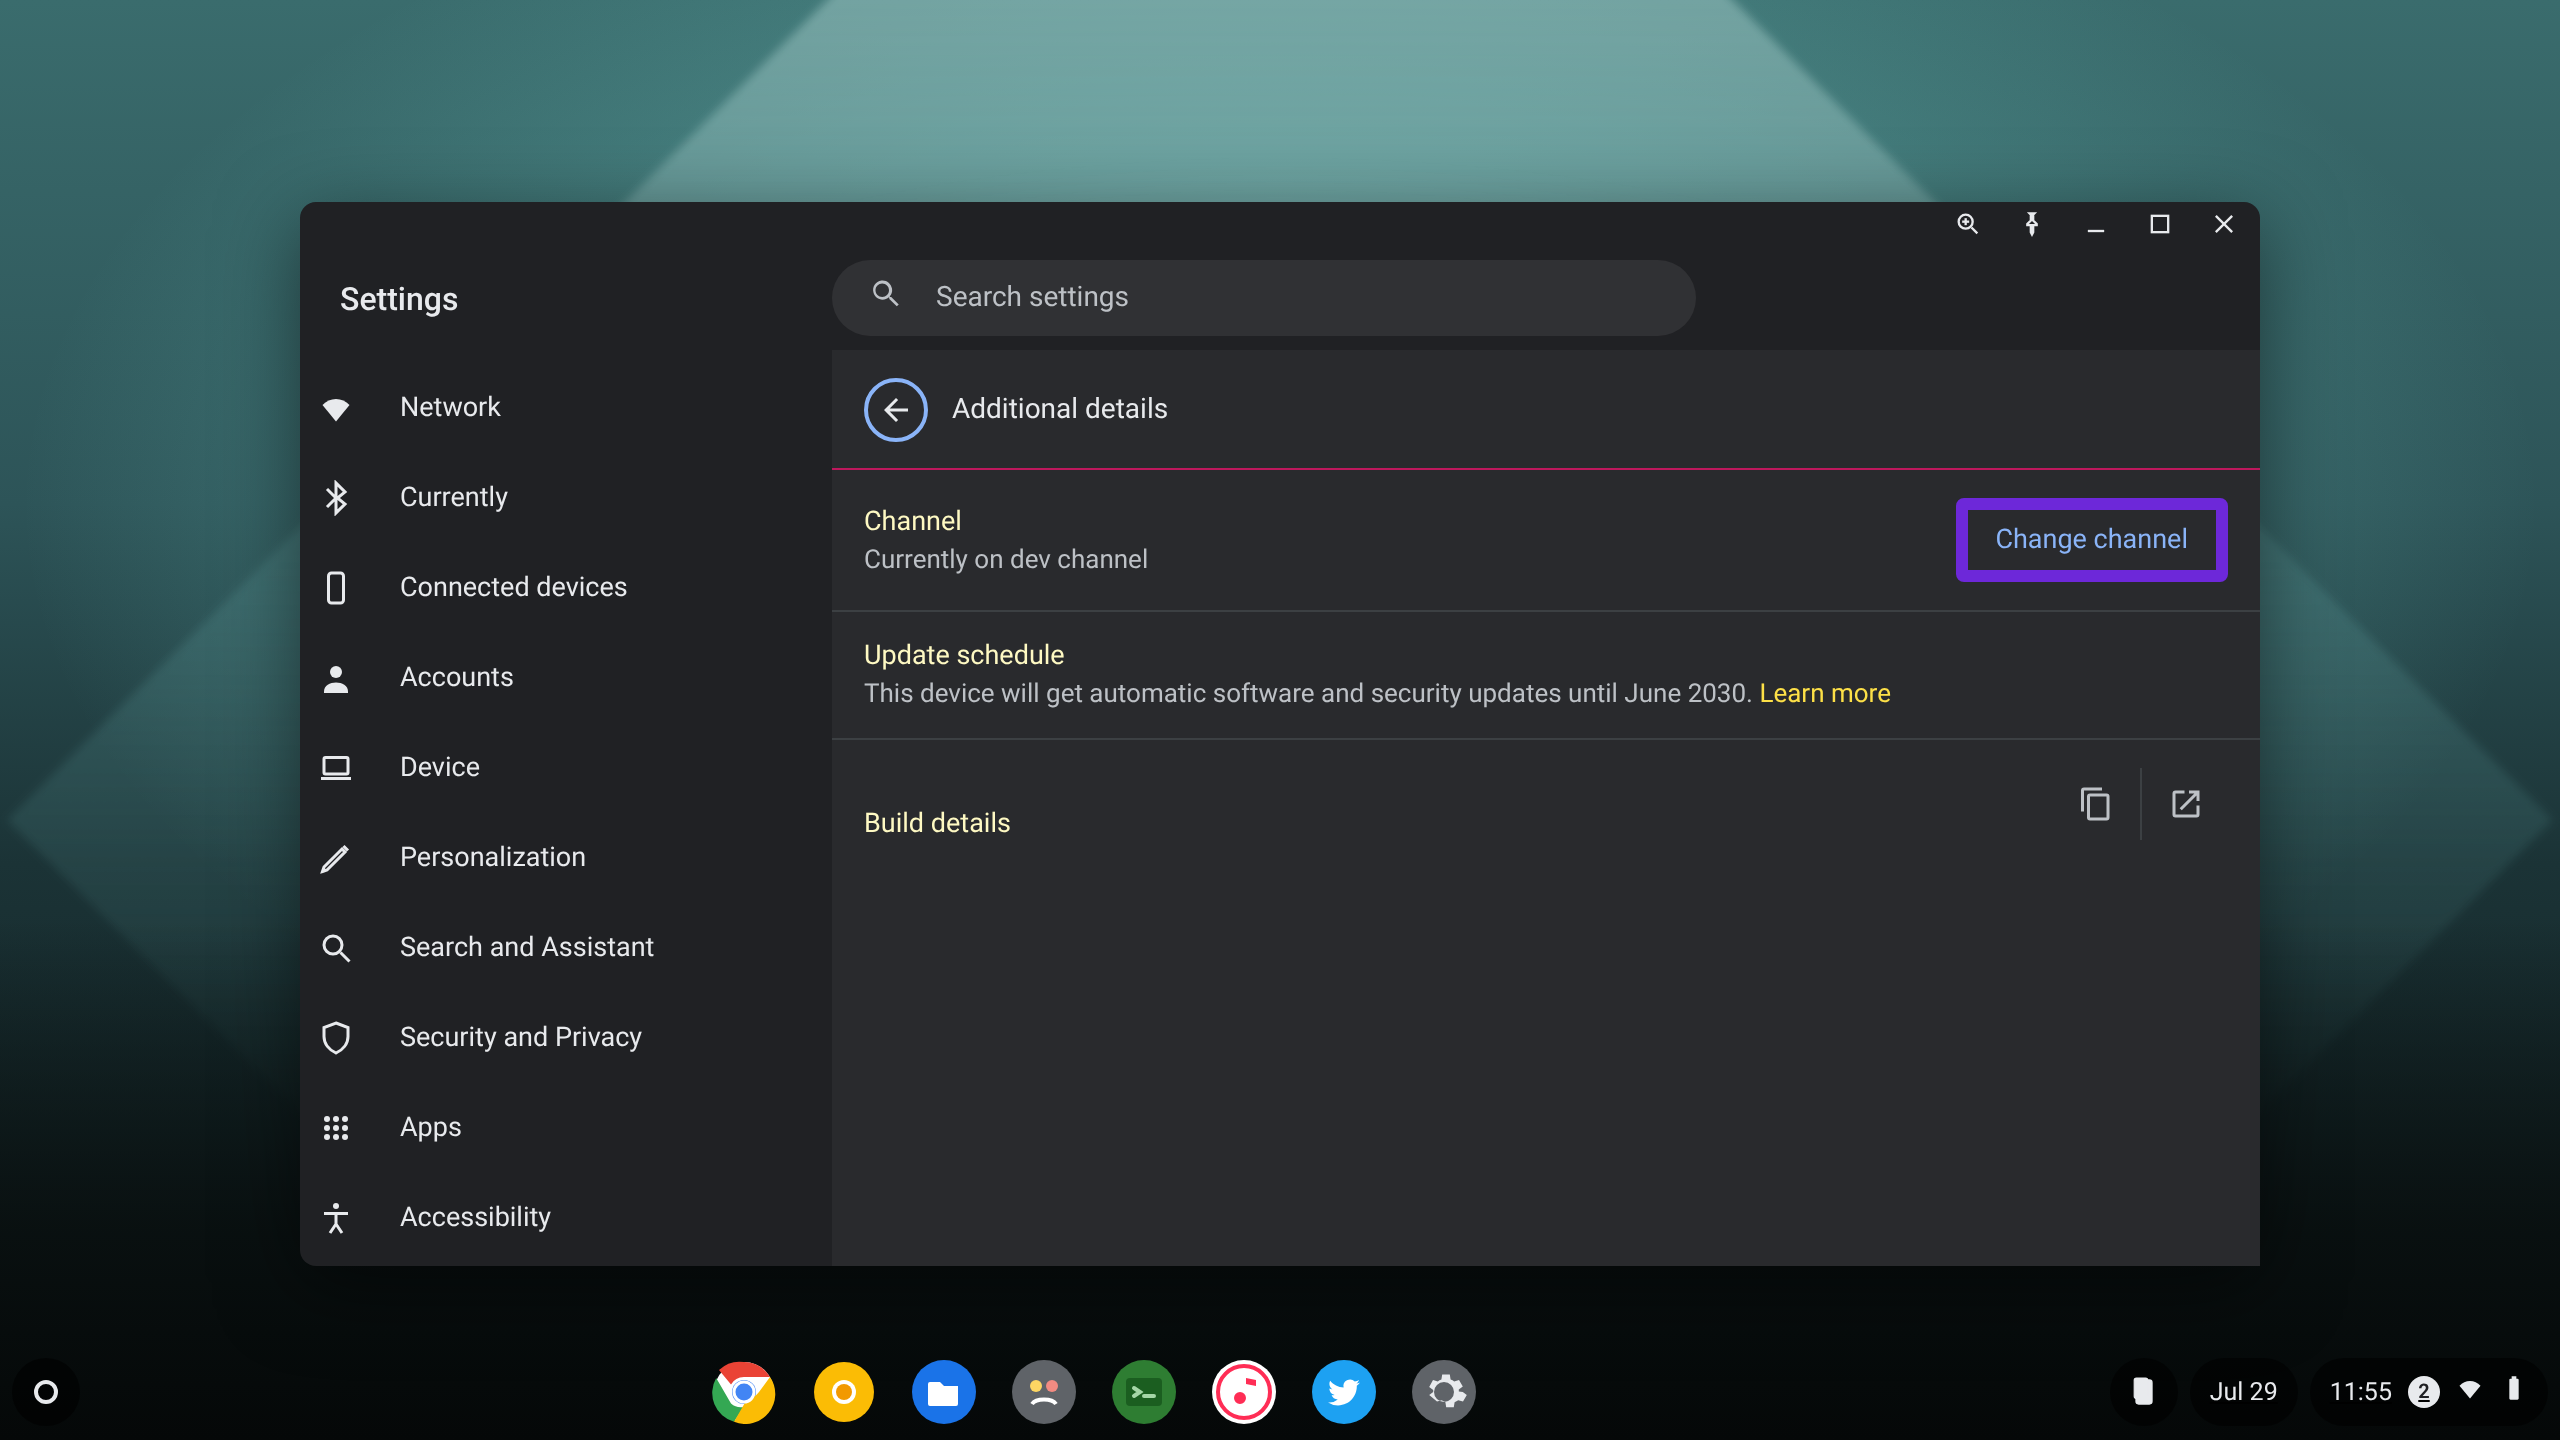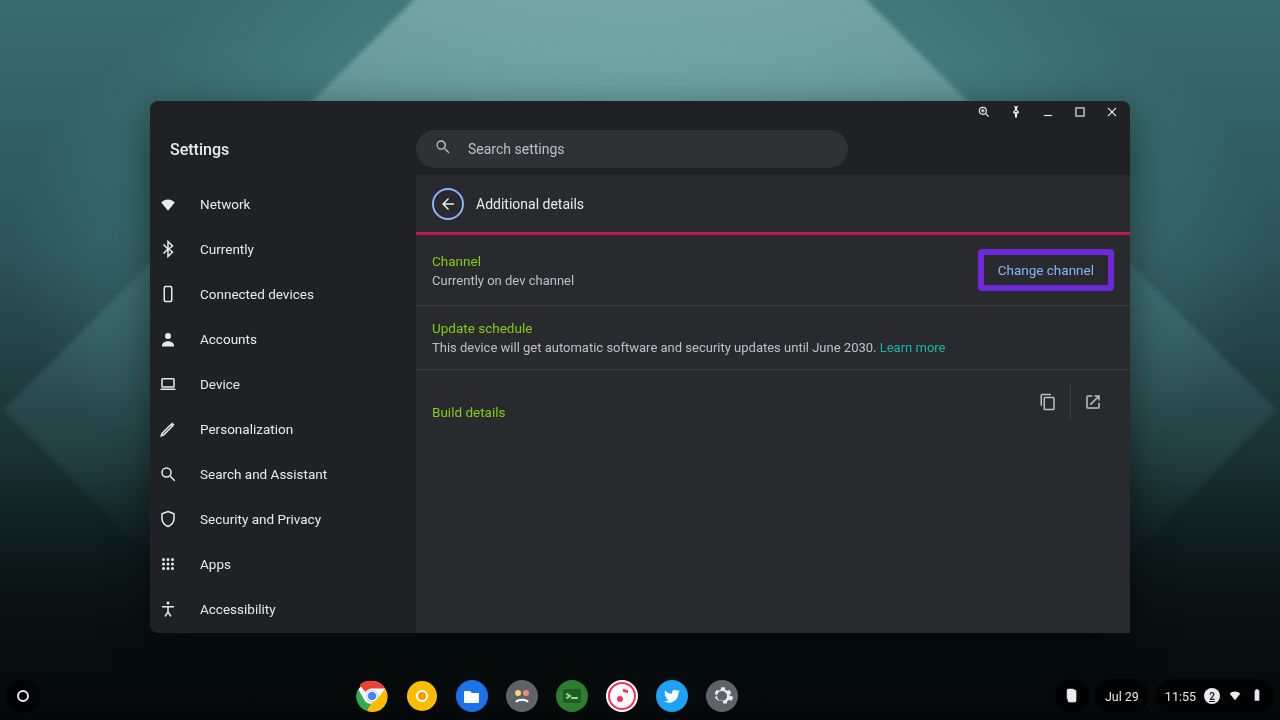--- a/index.html
+++ b/index.html
@@ -61,37 +61,37 @@
   .nav-item {
     height:45px; display:flex; align-items:center; gap:22px; padding:0 8px;
     color:#e8eaed; font-size:13.5px; cursor:pointer;
   }
   .nav-item .ic { width:20px; height:20px; display:flex; align-items:center; justify-content:center; }
   .nav-item svg { width:18px; height:18px; fill:#e8eaed; }
 
   .main { flex:1; background:#292a2d; overflow:hidden; }
   .section-head {
     height:60px; display:flex; align-items:center; gap:12px; padding:0 16px;
-    border-bottom:3px solid #be185d;
+    border-bottom:1px solid #be185d;
   }
   .back-btn {
     width:32px; height:32px; border-radius:50%; border:2px solid #8ab4f8;
     display:flex; align-items:center; justify-content:center; cursor:pointer;
   }
   .back-btn svg { width:18px; height:18px; fill:#e8eaed; }
   .section-title { font-size:14px; color:#e8eaed; }
 
   .card-row {
     padding:14px 16px; border-bottom:1px solid #3c4043;
     display:flex; align-items:center; justify-content:space-between;
   }
   .card-row:last-child { border-bottom:none;align-items:flex-end; }
-  .row-text .row-title { font-size:13.5px; color:#84cc16; margin-bottom:4px; }
+  .row-text .row-title { font-size:13.5px; color:#fef9c3; margin-bottom:4px; }
   .row-text .row-sub { font-size:13px; color:#bdc1c6; }
-  .row-sub a { color:#14b8a6; text-decoration:none; cursor:pointer; }
+  .row-sub a { color:#fde047; text-decoration:none; cursor:pointer; }
 
   .change-btn {
     padding:7px 14px; border:6px solid #6d28d9; border-radius:4px; color:#8ab4f8;
     font-size:13.5px; background:transparent; cursor:pointer;
   }
   .row-actions { display:flex; align-items:center; }
   .icon-btn { width:44px; height:36px; display:flex; align-items:center; justify-content:center; cursor:pointer; }
   .icon-btn + .icon-btn { border-left:1px solid #3c4043; }
   .icon-btn svg { width:18px; height:18px; fill:#bdc1c6; }
 

